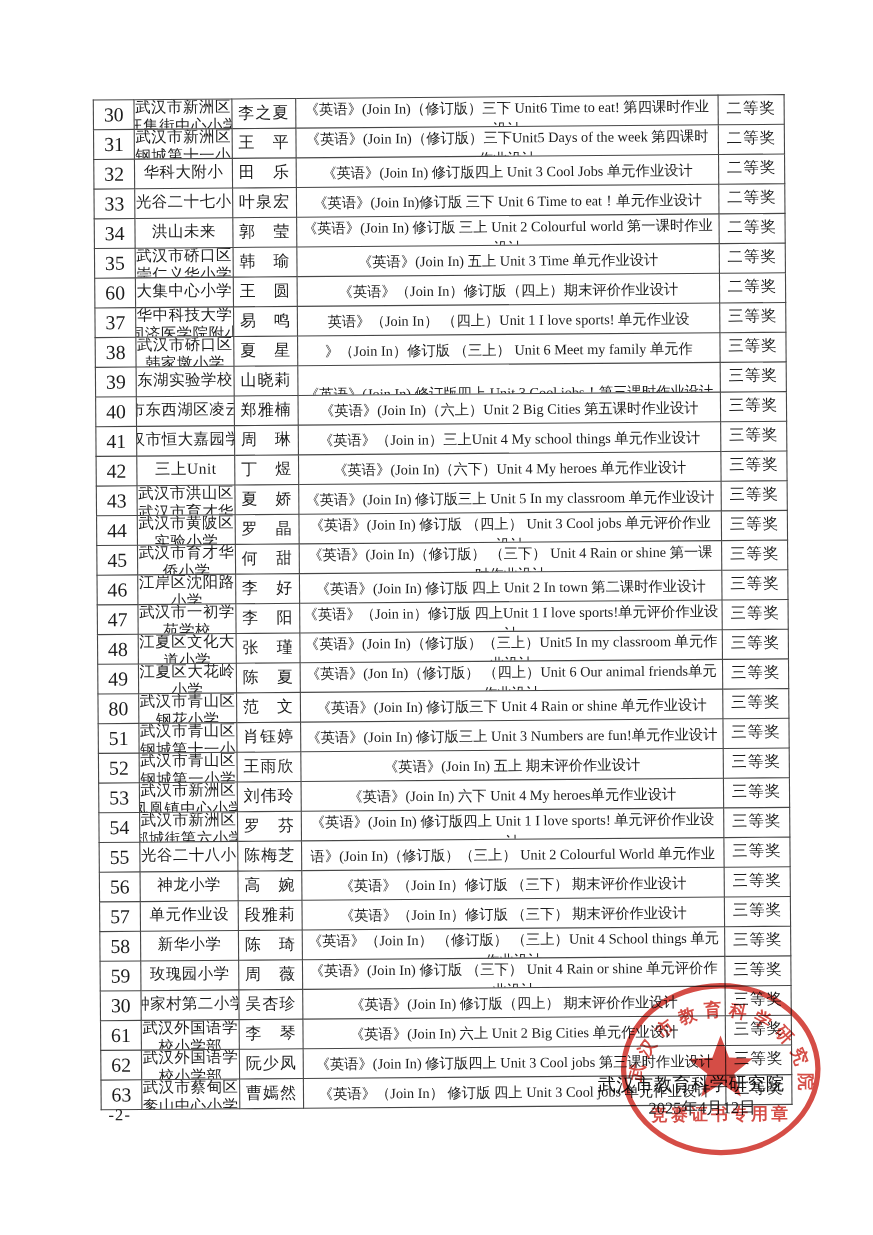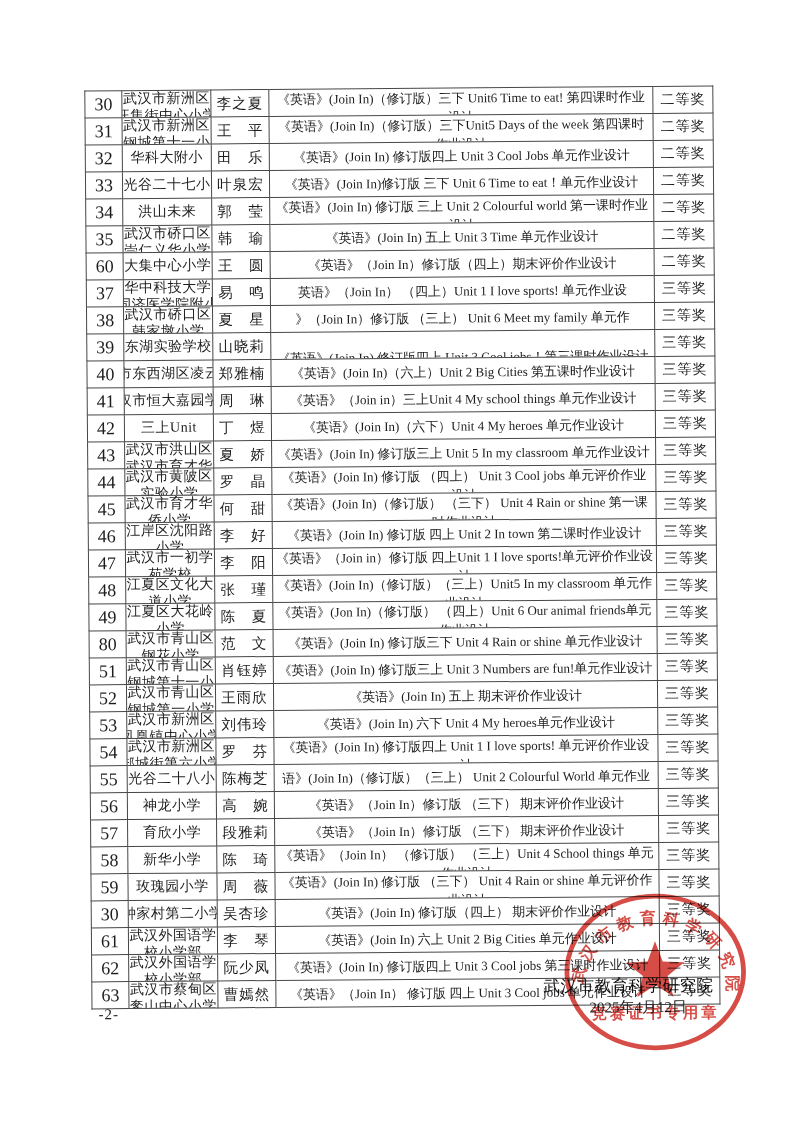--- a/index.html
+++ b/index.html
@@ -815,21 +815,21 @@
           </td>
         </tr>
         <tr>
           <td>
             <div class="cellbox ">
               <span class="no-line">57</span>
             </div>
           </td>
           <td>
             <div class="cellbox ">
-              <span class="school-line">育欣小学</span>
+              <span class="school-line">单元作业设</span>
             </div>
           </td>
           <td>
             <div class="cellbox ">
               <span class="name-line">段雅莉</span>
             </div>
           </td>
           <td>
             <div class="cellbox ">
               <span class="title-line">《英语》（Join In）修订版 （三下）  期末评价作业设计</span>

